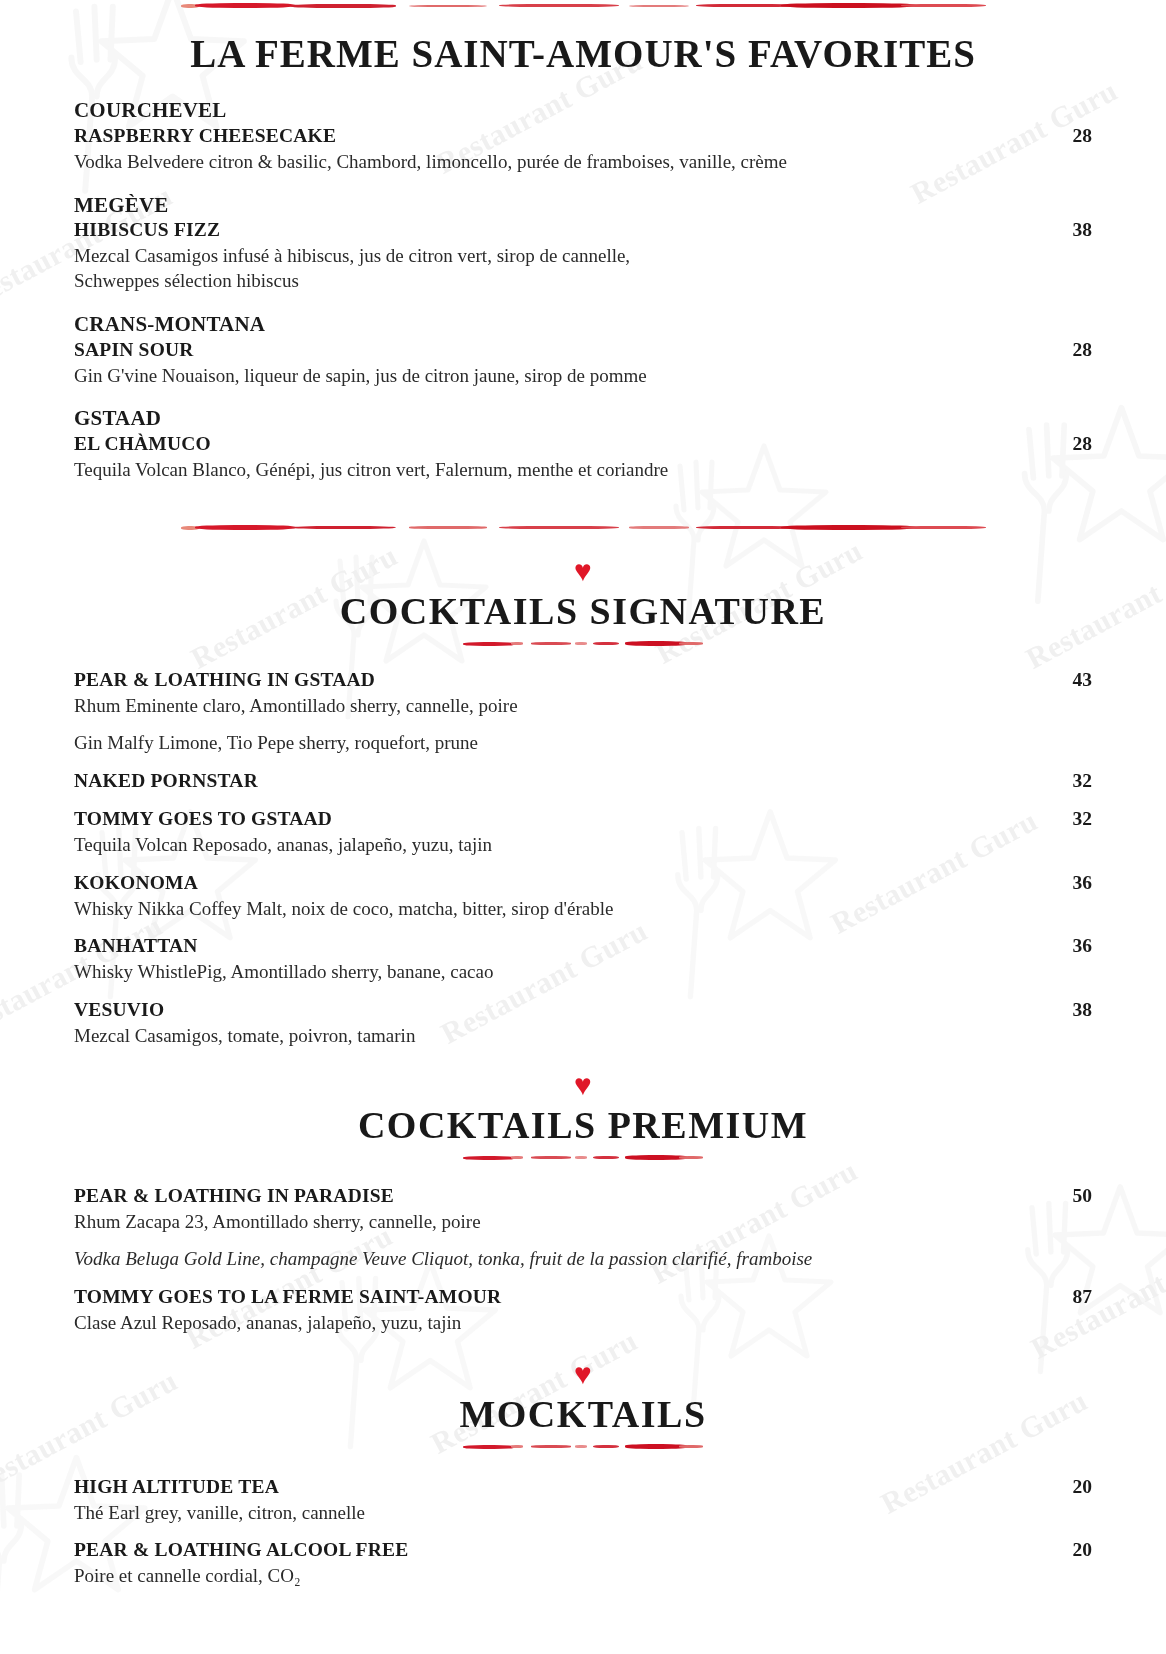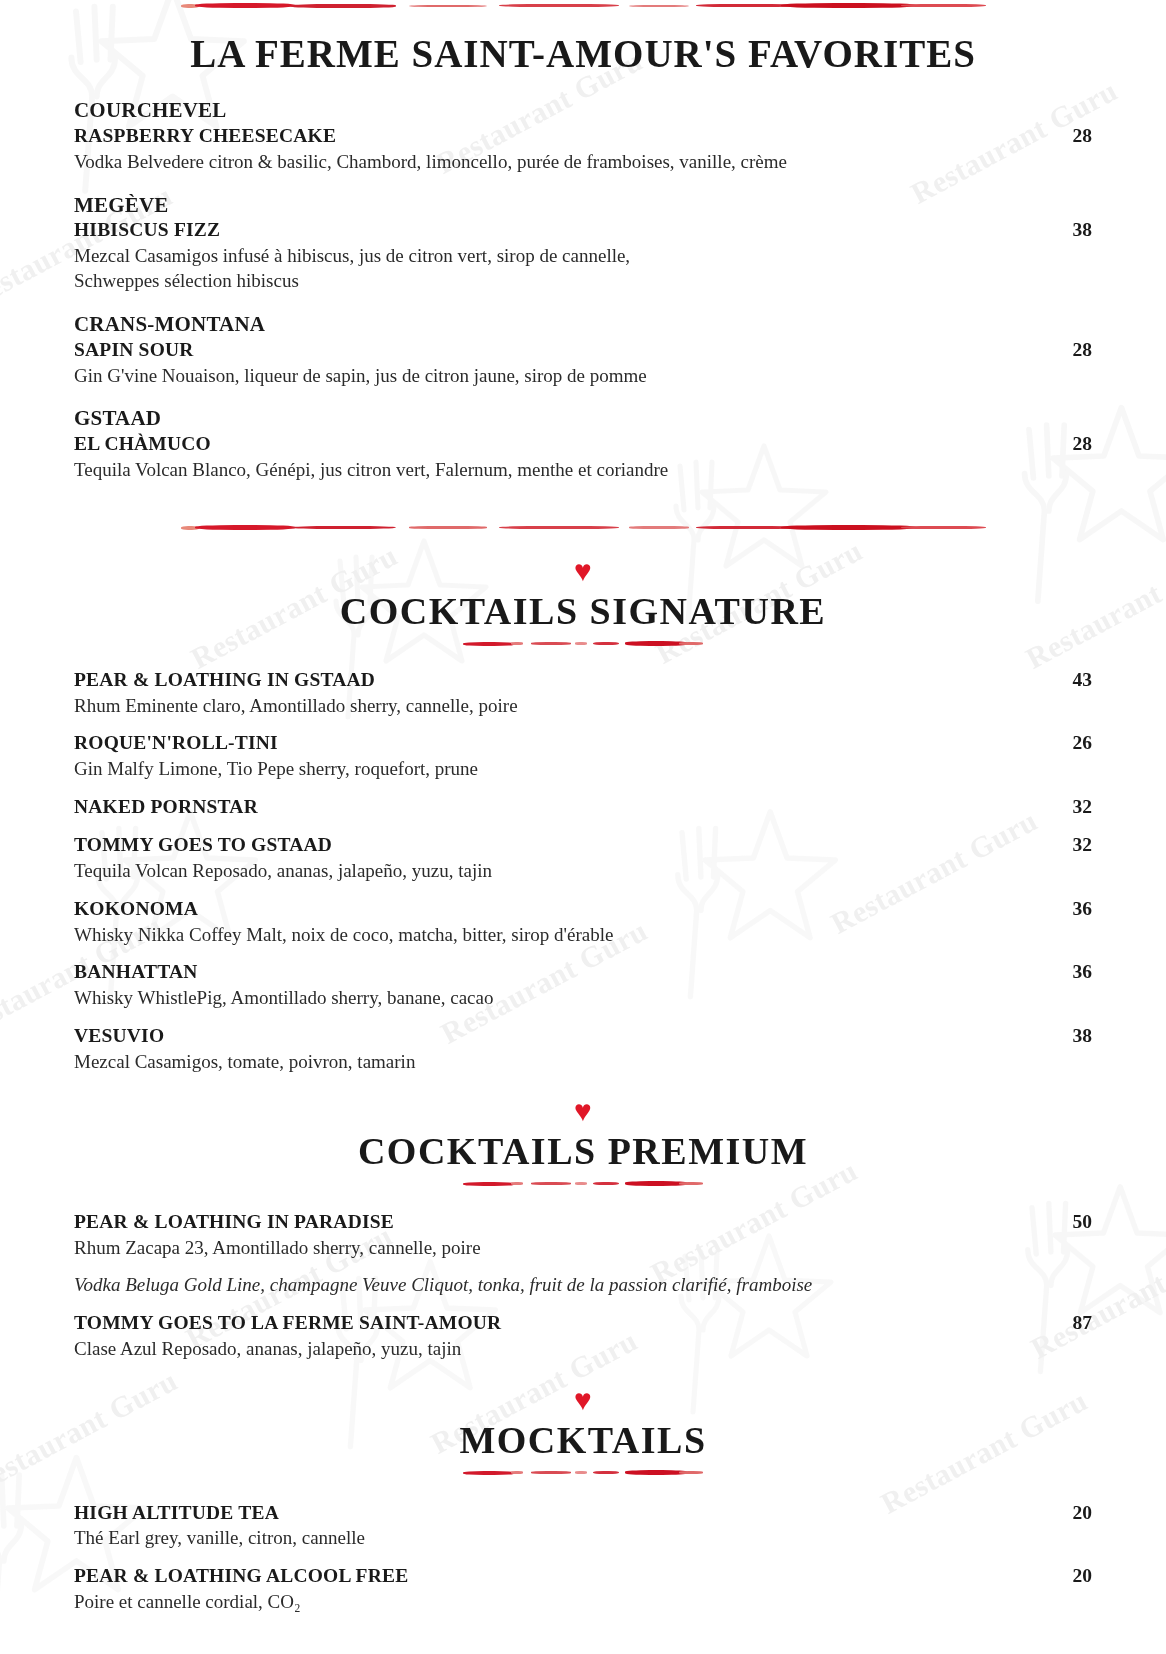--- a/index.html
+++ b/index.html
@@ -346,24 +346,20 @@
 
       <div class="item compact">
         <div class="item-head">
           <div class="item-name">PEAR &amp; LOATHING IN GSTAAD</div>
           <div class="item-price">43</div>
         </div>
         <div class="item-desc">Rhum Eminente claro, Amontillado sherry, cannelle, poire</div>
       </div>
 
       <div class="item compact">
-        <div class="item-head">
-          <div class="item-name">ROQUE'N'ROLL-TINI</div>
-          <div class="item-price">26</div>
-        </div>
         <div class="item-desc">Gin Malfy Limone, Tio Pepe sherry, roquefort, prune</div>
       </div>
 
       <div class="item compact">
         <div class="item-head">
           <div class="item-name">NAKED PORNSTAR</div>
           <div class="item-price">32</div>
         </div>
       </div>
 

